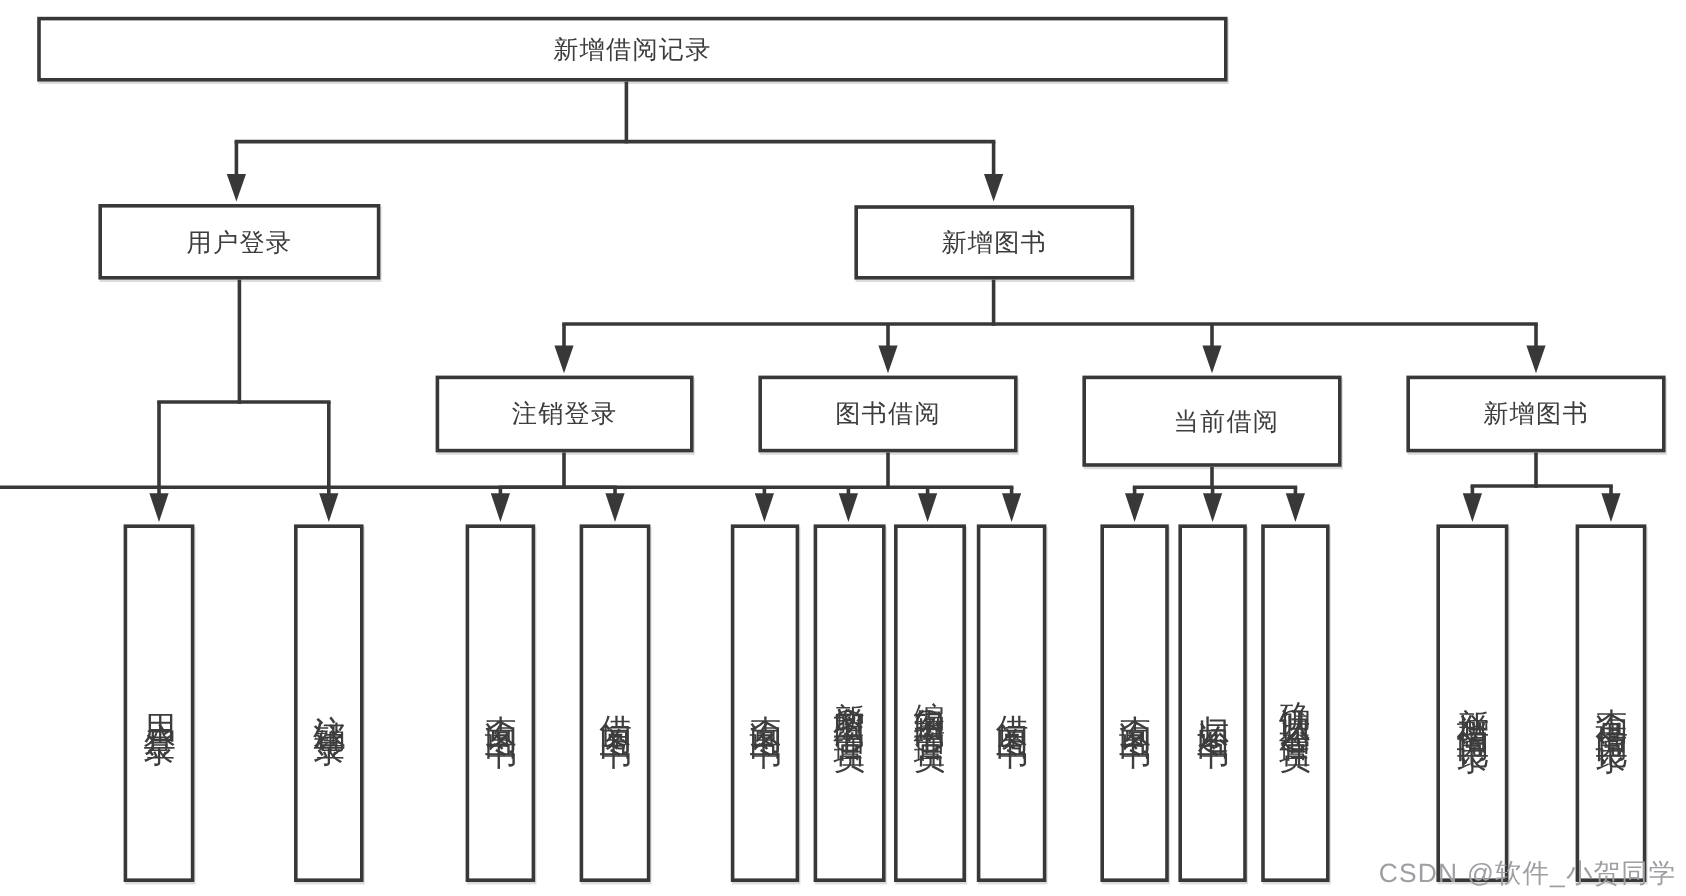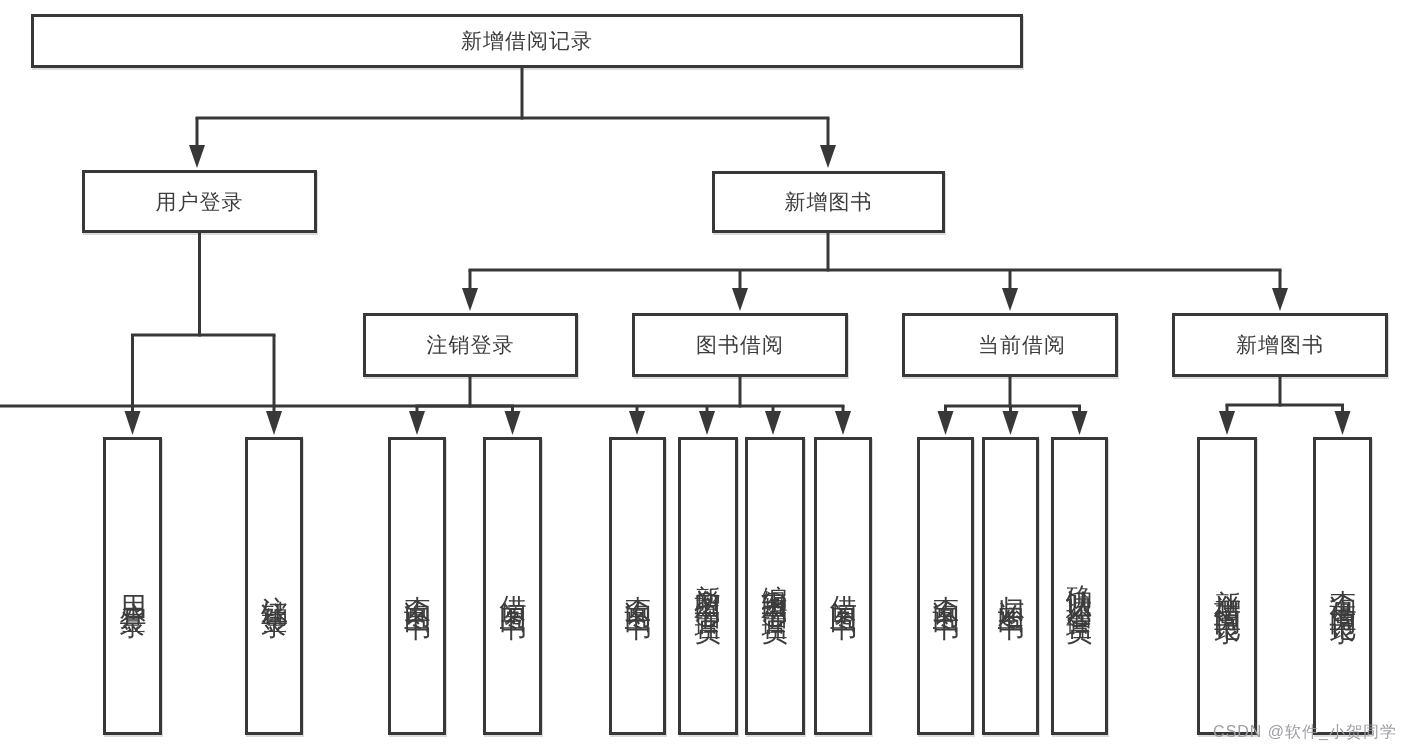--- a/index.html
+++ b/index.html
@@ -52,21 +52,21 @@
     font-size:27px;
     letter-spacing:6px;
     color:var(--text);
     box-shadow:1px 2px 0 rgba(60,60,60,0.18);
     overflow:hidden;
   }
   .watermark{
     position:absolute;
     right:8px;
     bottom:4px;
-    font-size:16px;
+    font-size:22px;
     color:var(--wm);
     letter-spacing:1px;
     white-space:nowrap;
   }
 </style>
 </head>
 <body>
 
 <div class="canvas">
 
@@ -146,21 +146,21 @@
     </g>
   </svg>
 
   <div class="hbox" style="left:31px;top:14px;width:992px;height:54px;">新增借阅记录</div>
 
   <div class="hbox" style="left:82px;top:170px;width:235px;height:63px;">用户登录</div>
   <div class="hbox" style="left:712px;top:171px;width:233px;height:62px;">新增图书</div>
 
   <div class="hbox" style="left:363px;top:313px;width:215px;height:64px;">注销登录</div>
   <div class="hbox" style="left:632px;top:313px;width:216px;height:64px;">图书借阅</div>
-  <div class="hbox" style="left:902px;top:313px;width:216px;height:64px;padding-left:24px;">当前借阅</div>
+  <div class="hbox" style="left:902px;top:313px;width:216px;height:76px;padding-left:24px;">当前借阅</div>
   <div class="hbox" style="left:1172px;top:313px;width:216px;height:64px;">新增图书</div>
 
   <div class="vbox" style="left:103px;width:59px;">用户登录</div>
   <div class="vbox" style="left:245px;width:58px;">注销登录</div>
 
   <div class="vbox" style="left:388px;width:58px;">查询图书</div>
   <div class="vbox" style="left:483px;width:59px;">借阅图书</div>
 
   <div class="vbox" style="left:609px;width:57px;">查询图书</div>
   <div class="vbox" style="left:678px;width:60px;font-size:26px;letter-spacing:5px;">新增图书（管理员）</div>

